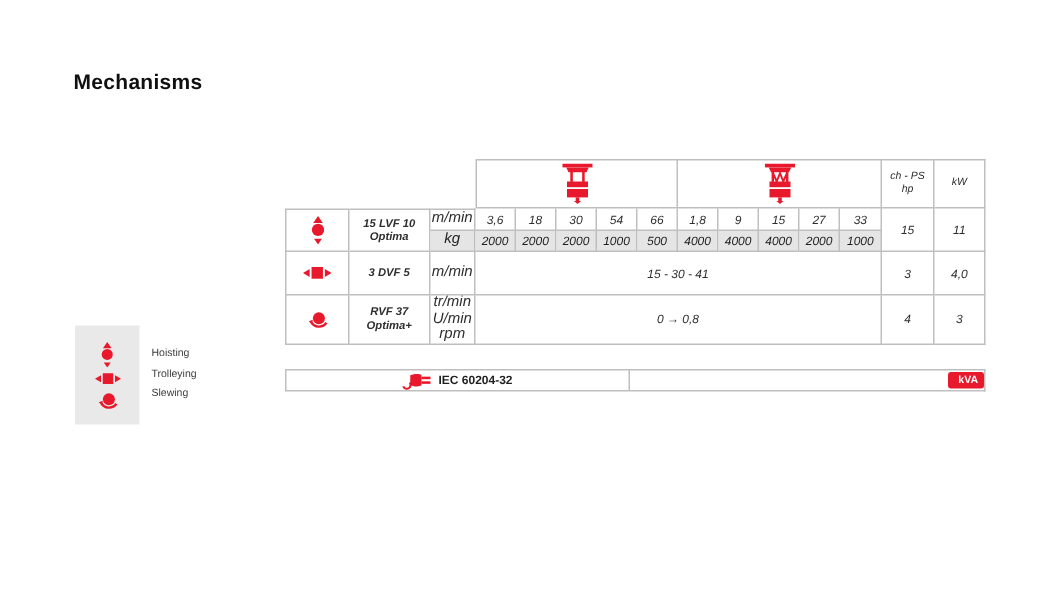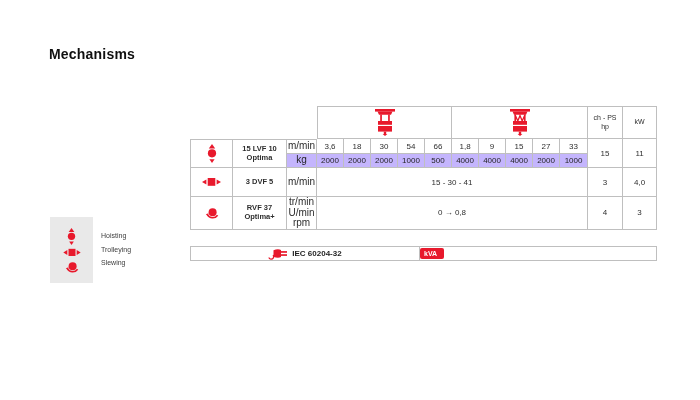--- a/index.html
+++ b/index.html
@@ -10,49 +10,49 @@
   }
   .page-title{
     position:absolute;left:49px;top:46px;font-size:14px;font-weight:bold;color:#101010;
     letter-spacing:.2px;
   }
 
   
   table.spec{
     position:absolute;left:190px;top:106px;width:467px;
     border-collapse:separate;border-spacing:0;table-layout:fixed;
-    font-size:8px;color:#2e2e2e;
+    font-size:8px;color:#2e2e2e;font-style:italic;
   }
   table.spec td{
     padding:0;text-align:center;vertical-align:middle;
     border-right:1px solid #bfbfbf;border-bottom:1px solid #bfbfbf;
     overflow:hidden;
   }
   table.spec td.empty{border:none;}
   td.bt{border-top:1px solid #bfbfbf;}
   td.bl{border-left:1px solid #bfbfbf;}
   tr.h-header{height:33px;}
   tr.r1a{height:15px;}
   tr.r1b{height:14px;}
   tr.r2{height:29px;}
   tr.r3{height:32px;}
   td.model{font-weight:bold;font-size:7.5px;line-height:1.15;}
   td.unit{font-size:10px;line-height:1.05;}
   td.hdr-sm{font-size:7px;line-height:1.2;}
-  td.gray{background:#c4b5fd;color:#1f1f1f;}
+  td.gray{background:#e5e5e5;color:#1f1f1f;}
   td.gw{border-right:1px solid #ffffff;}
 
   
   table.power{
     position:absolute;left:190px;top:246px;width:467px;
     border-collapse:separate;border-spacing:0;table-layout:fixed;
     font-size:8px;color:#2e2e2e;
   }
   table.power td{
-    padding:0;text-align:left;vertical-align:middle;
+    padding:0;text-align:right;vertical-align:middle;
     border-right:1px solid #bfbfbf;border-bottom:1px solid #bfbfbf;
   }
   tr.p-header{height:15px;}
   tr.p-body{height:26px;}
   .iec-wrap{display:flex;align-items:center;justify-content:center;gap:4px;}
   .iec-label{font-weight:bold;font-size:8px;color:#1f1f1f;}
   .kva-badge{
     display:inline-block;background:#e8192c;color:#ffffff;font-weight:bold;
     font-size:7px;line-height:11px;padding:0 4px;border-radius:2px;min-width:16px;
   }

